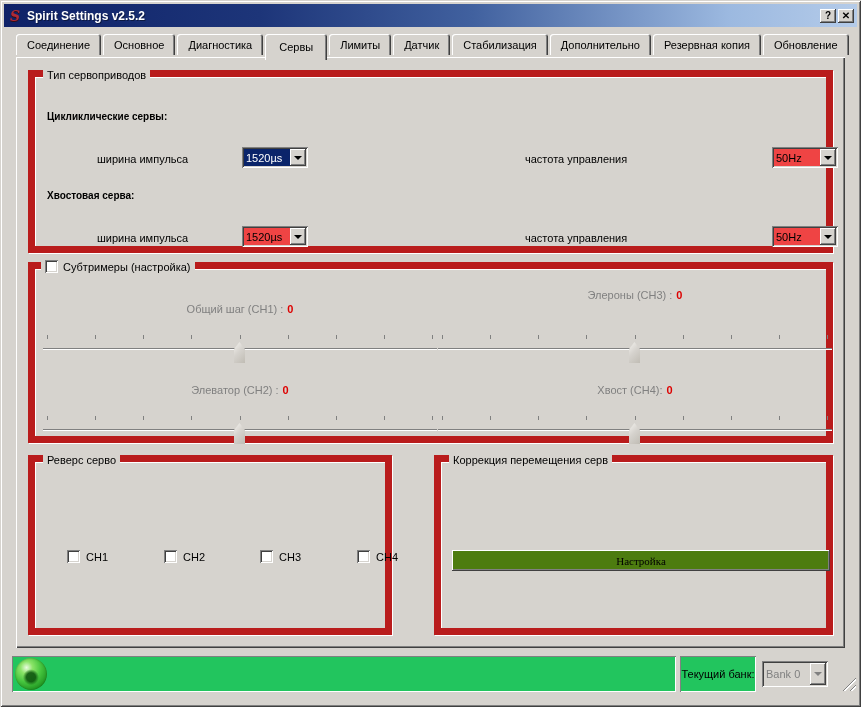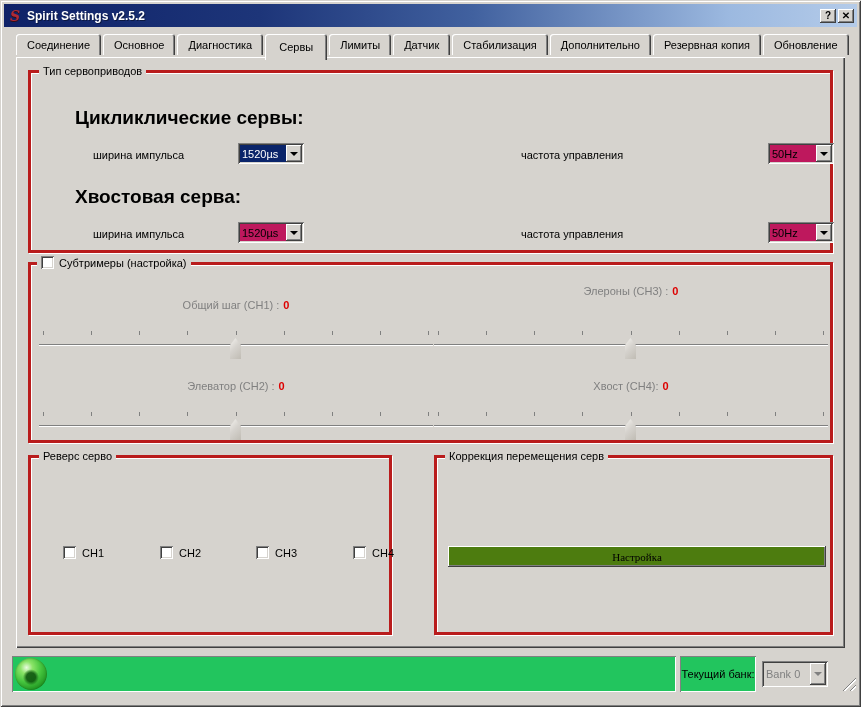--- a/index.html
+++ b/index.html
@@ -39,40 +39,40 @@
     box-shadow:inset 1px 1px 0 #fff, inset -1px 0 0 #404040, inset -2px 0 0 #808080;
   }
   .tab.active{height:26px;margin-bottom:-3px;padding:0 14px;z-index:4;}
   
   .page{
     position:absolute;left:16px;top:57px;width:829px;height:591px;background:#d6d3ce;z-index:1;
     box-shadow:inset 1px 1px 0 #fff, inset -1px -1px 0 #404040, inset -2px -2px 0 #808080;
   }
   
   .group{
-    position:absolute;border:3px solid #b91c1c;
+    position:absolute;border:7px solid #b91c1c;
     box-shadow:1px 1px 0 #fff, inset 1px 1px 0 #fff;
   }
   .legend{
     position:absolute;top:-8px;left:8px;background:#d6d3ce;padding:0 4px;white-space:nowrap;
   }
   .legend-cb{
     position:absolute;top:-9px;left:6px;background:#d6d3ce;padding:0 4px;
     display:flex;align-items:center;gap:5px;white-space:nowrap;
   }
-  .heading{position:absolute;font-weight:bold;font-size:19px;white-space:nowrap;margin-left:32px;}
+  .heading{position:absolute;font-weight:bold;font-size:10px;white-space:nowrap;}
   .flabel{position:absolute;white-space:nowrap;}
   
   .combo{
     position:absolute;width:66px;height:21px;background:#fff;display:flex;
     box-shadow:inset 1px 1px 0 #808080, inset -1px -1px 0 #fff,
                inset 2px 2px 0 #404040, inset -2px -2px 0 #d6d3ce;
     padding:2px;
   }
-  .combo-field{flex:1;display:flex;align-items:center;padding-left:2px;overflow:hidden;background:#be185d;}
+  .combo-field{flex:1;display:flex;align-items:center;padding-left:2px;overflow:hidden;background:#ef4444;}
   .combo.focused .combo-field{background:#0a246a;color:#fff;}
   .combo-btn{
     width:16px;background:#d6d3ce;display:flex;align-items:center;justify-content:center;
     box-shadow:inset -1px -1px 0 #404040, inset 1px 1px 0 #fff, inset -2px -2px 0 #808080;
   }
   .arrow{width:0;height:0;border-left:4px solid transparent;border-right:4px solid transparent;border-top:4px solid #000;}
   .combo.disabled .combo-field{background:#d6d3ce;color:#808080;}
   .combo.disabled .arrow{border-top-color:#808080;}
   
   .cb{

